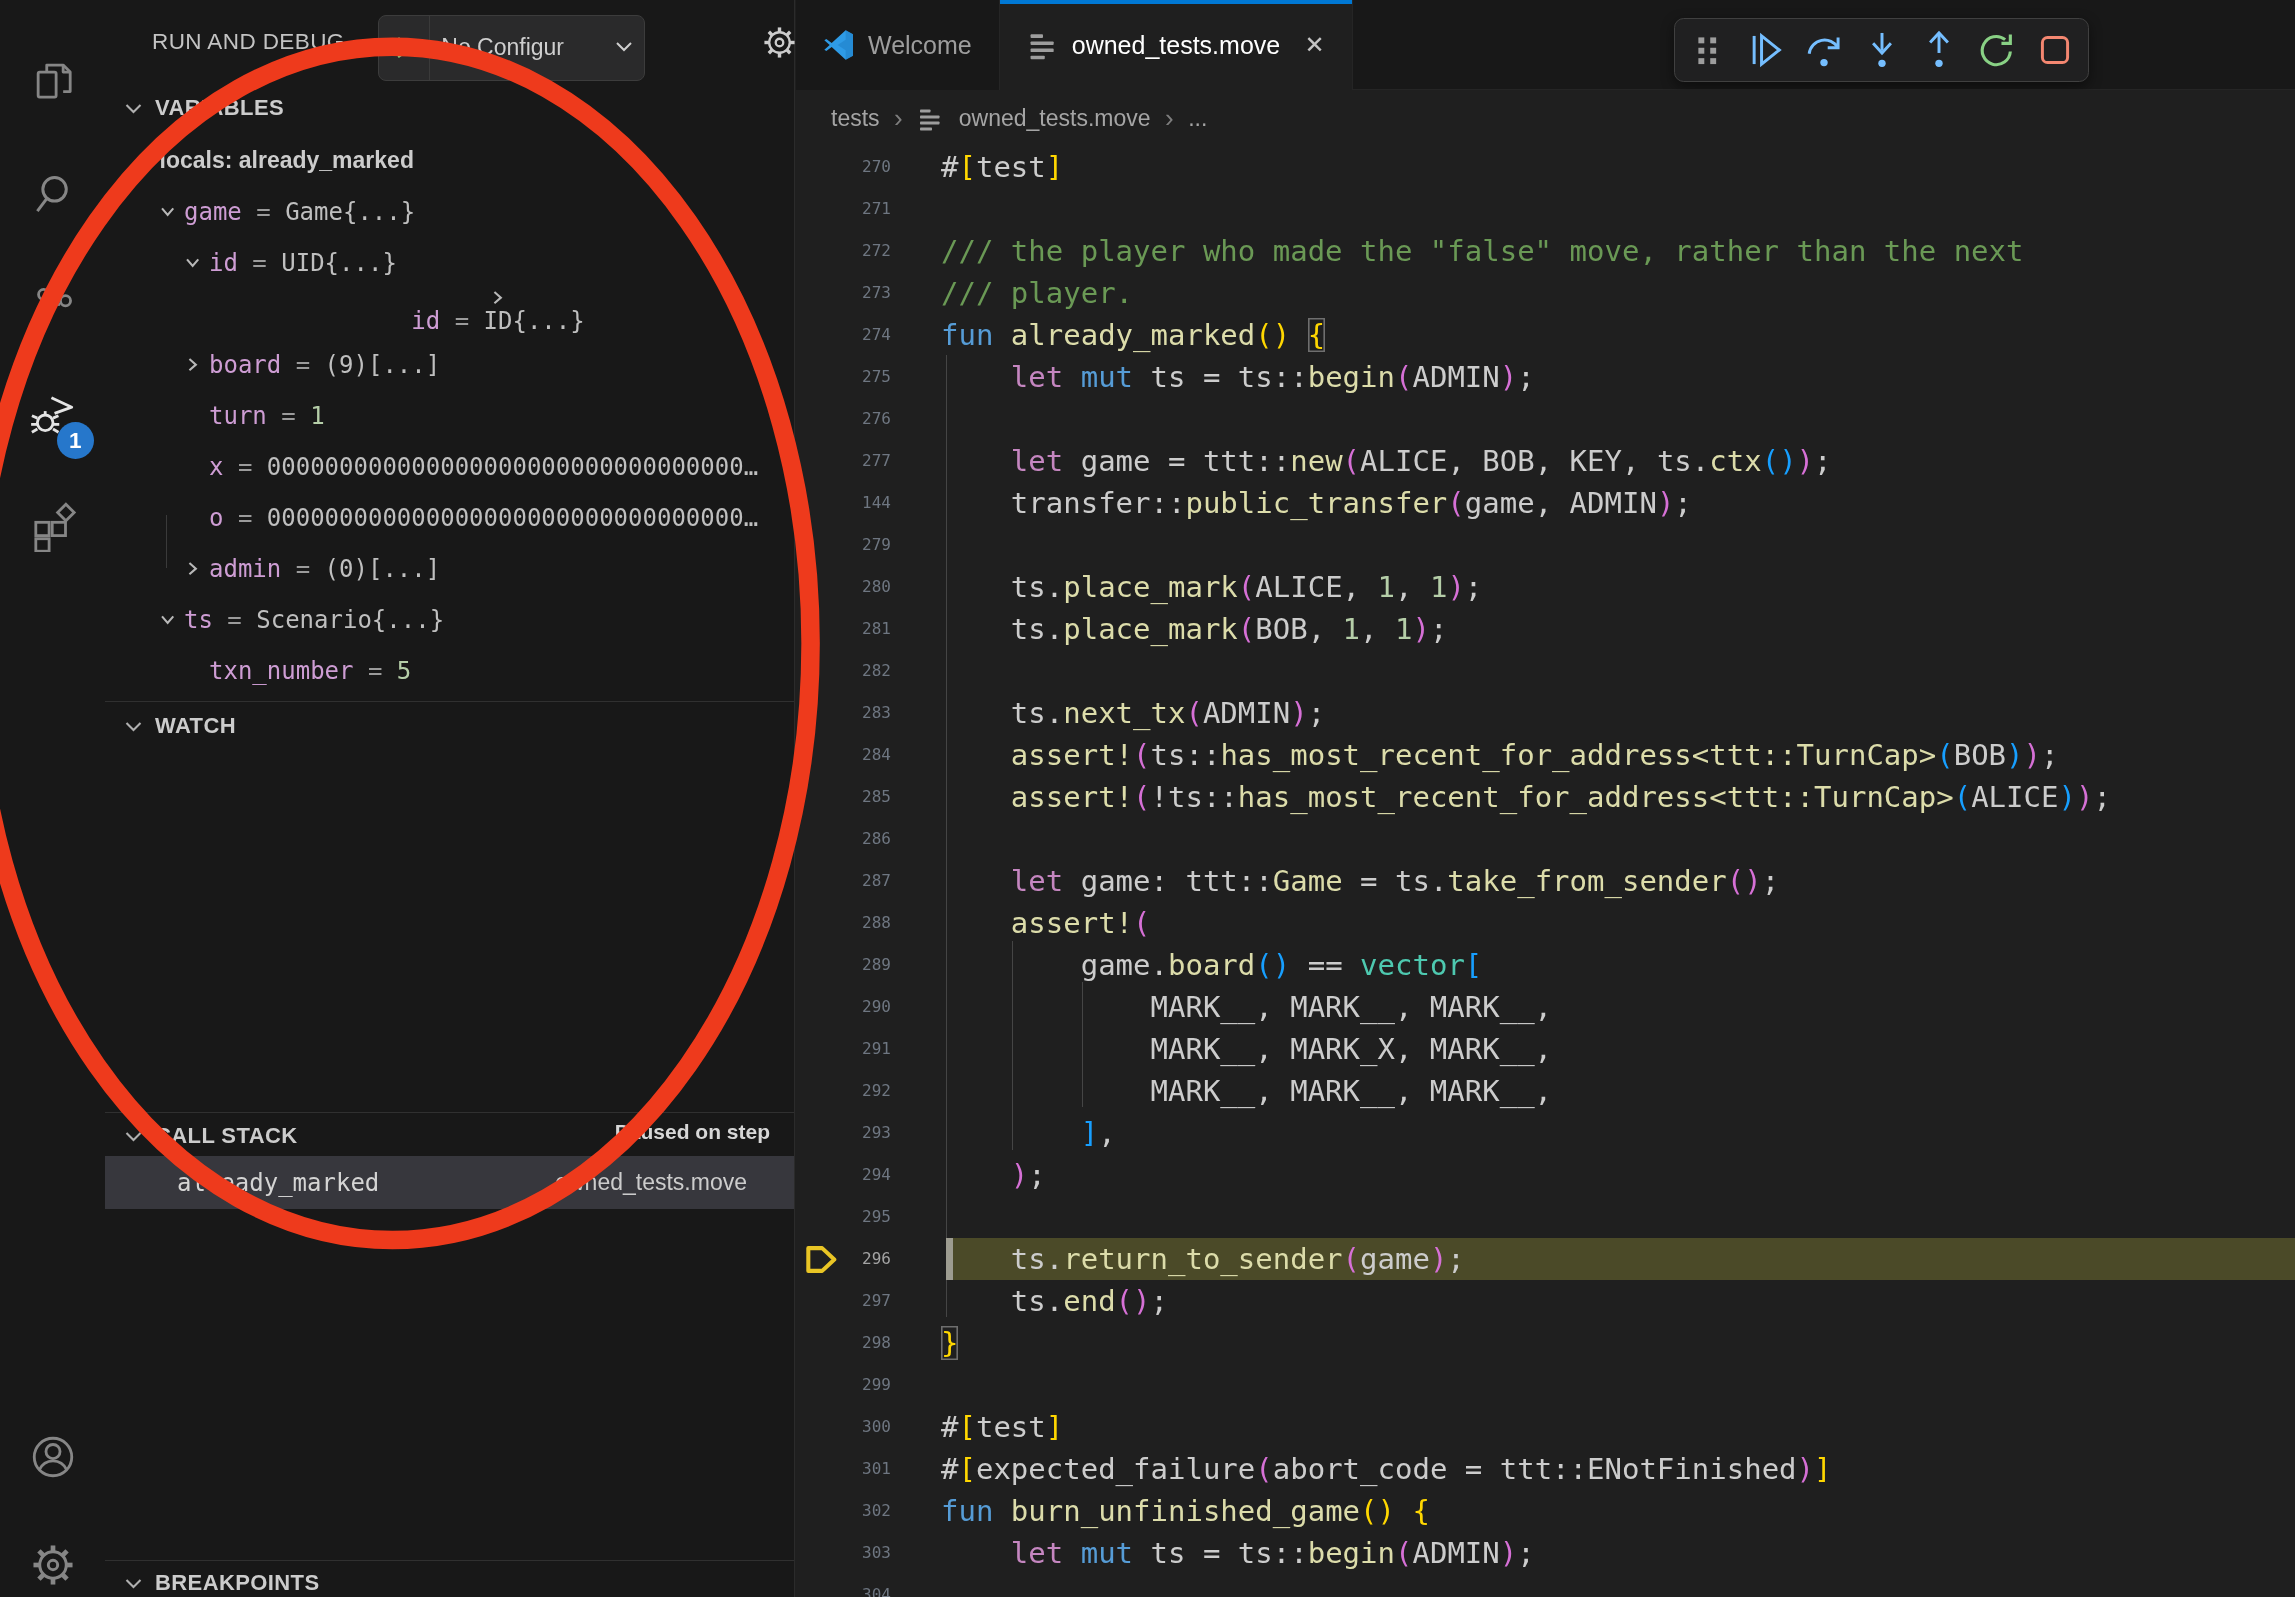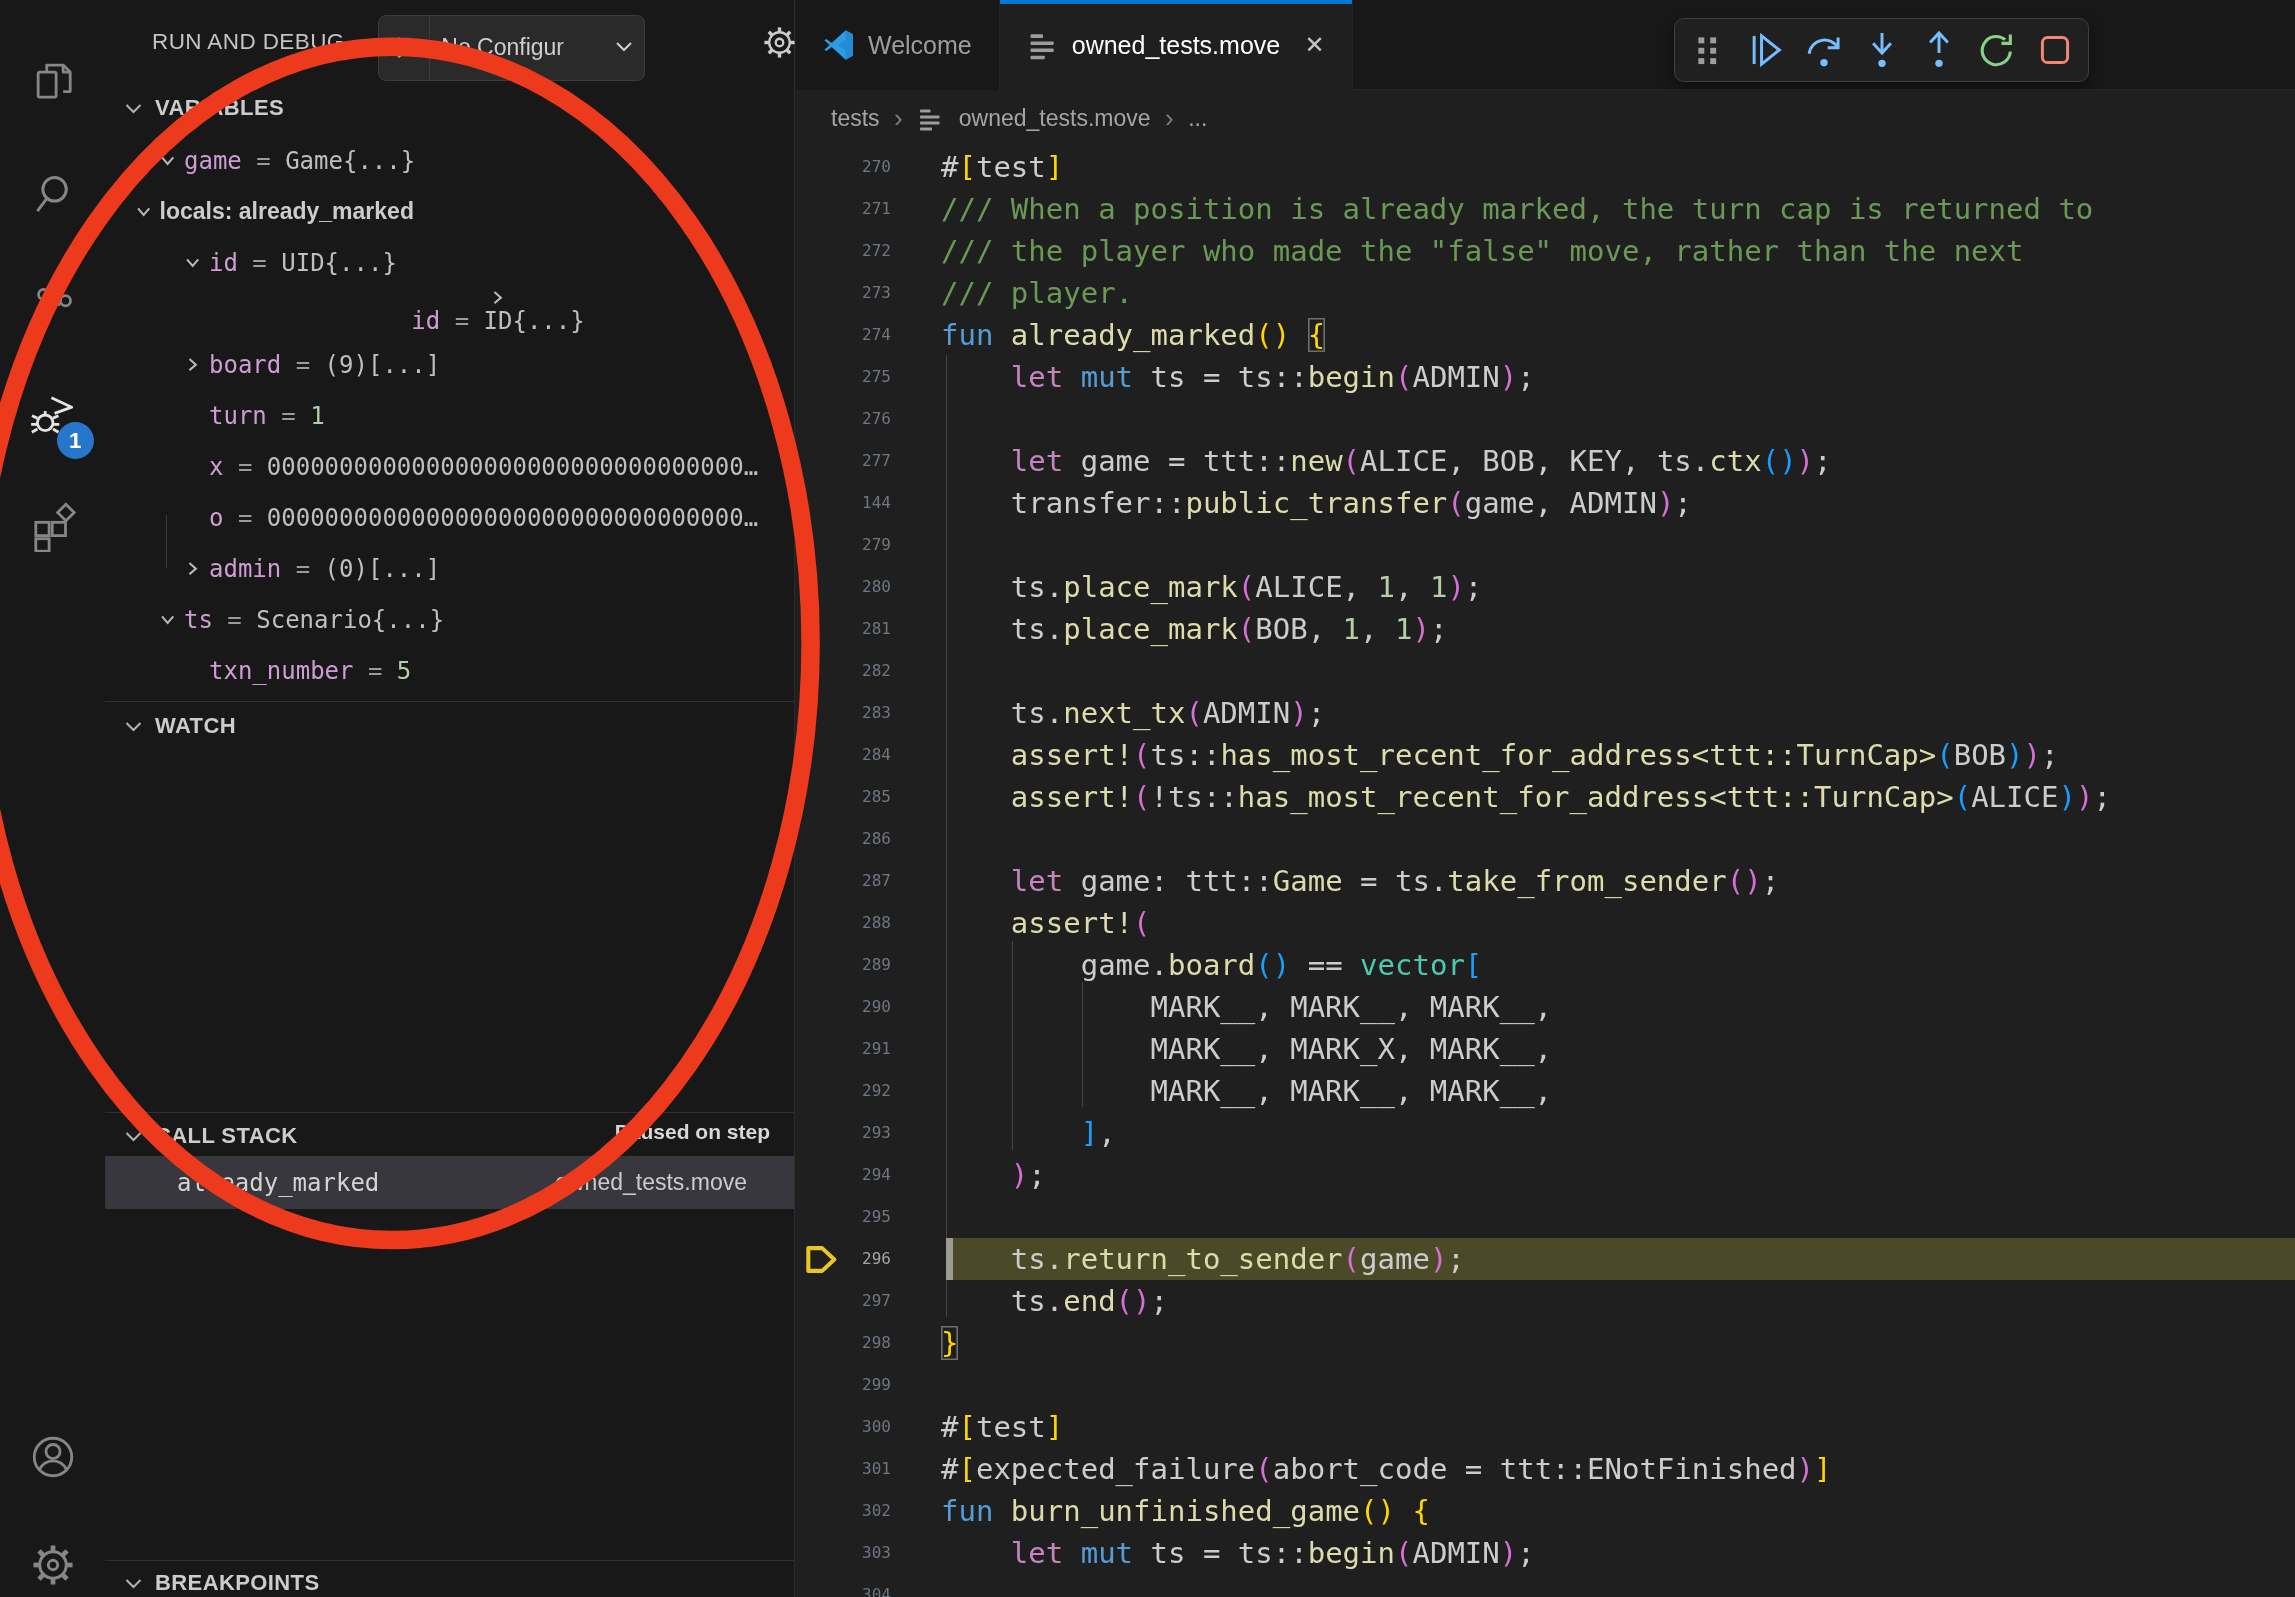--- a/index.html
+++ b/index.html
@@ -200,35 +200,35 @@
       </span>
     </div>
 
     <div class="section-hdr" style="top:95px;">
       <svg viewBox="0 0 24 24" fill="none" stroke="currentColor" stroke-width="2.4">
           <path d="M4 8 l8 8 8-8"></path>
         </svg>
       <span>VARIABLES</span>
     </div>
     <div id="var-tree">
+        <div class="tree-row" style="padding-left: 22.5px;">
+          <span class="chev">
+            <svg viewBox="0 0 24 24" fill="none" stroke="currentColor" stroke-width="2.6">
+              <path d="M5 8 l7 8 7-8"></path>
+            </svg>
+          </span>
+          <span class="scope-label">locals: already_marked</span>
+        </div>
         <div class="tree-row" style="padding-left: 47px;">
           <span class="chev">
             <svg viewBox="0 0 24 24" fill="none" stroke="currentColor" stroke-width="2.6">
               <path d="M5 8 l7 8 7-8"></path>
             </svg>
           </span>
           <span class="mono"><span class="vname">game</span><span class="veq"> = </span><span class="vval">Game{...}</span></span>
-        </div>
-        <div class="tree-row" style="padding-left: 22.5px;">
-          <span class="chev">
-            <svg viewBox="0 0 24 24" fill="none" stroke="currentColor" stroke-width="2.6">
-              <path d="M5 8 l7 8 7-8"></path>
-            </svg>
-          </span>
-          <span class="scope-label">locals: already_marked</span>
         </div>
         <div class="tree-row" style="padding-left: 72px;">
           <span class="chev">
             <svg viewBox="0 0 24 24" fill="none" stroke="currentColor" stroke-width="2.6">
               <path d="M5 8 l7 8 7-8"></path>
             </svg>
           </span>
           <span class="mono"><span class="vname">id</span><span class="veq"> = </span><span class="vval">UID{...}</span></span>
         </div>
         <div class="tree-row" style="padding-left: 97px; flex-direction: column;">
@@ -418,21 +418,20 @@
     <div id="code">
       <div class="guide" style="left:150px;top:209px;height:962px;"></div>
       <div class="guide" style="left:216px;top:795px;height:209px;"></div>
       <div class="guide" style="left:286px;top:836px;height:125px;"></div>
     <div class="code-line">
           <span class="lnum">270</span>
           <span class="ltext"><span class="tfg">#</span><span class="tb1">[</span><span class="tfg">test</span><span class="tb1">]</span></span>
         </div>
         <div class="code-line">
           <span class="lnum">271</span>
-          <span class="ltext"><span class="tcm">/// When a position is already marked, the turn cap is returned to</span></span>
         </div>
         <div class="code-line">
           <span class="lnum">272</span>
           <span class="ltext"><span class="tcm">/// the player who made the "false" move, rather than the next</span></span>
         </div>
         <div class="code-line">
           <span class="lnum">273</span>
           <span class="ltext"><span class="tcm">/// player.</span></span>
         </div>
         <div class="code-line">

